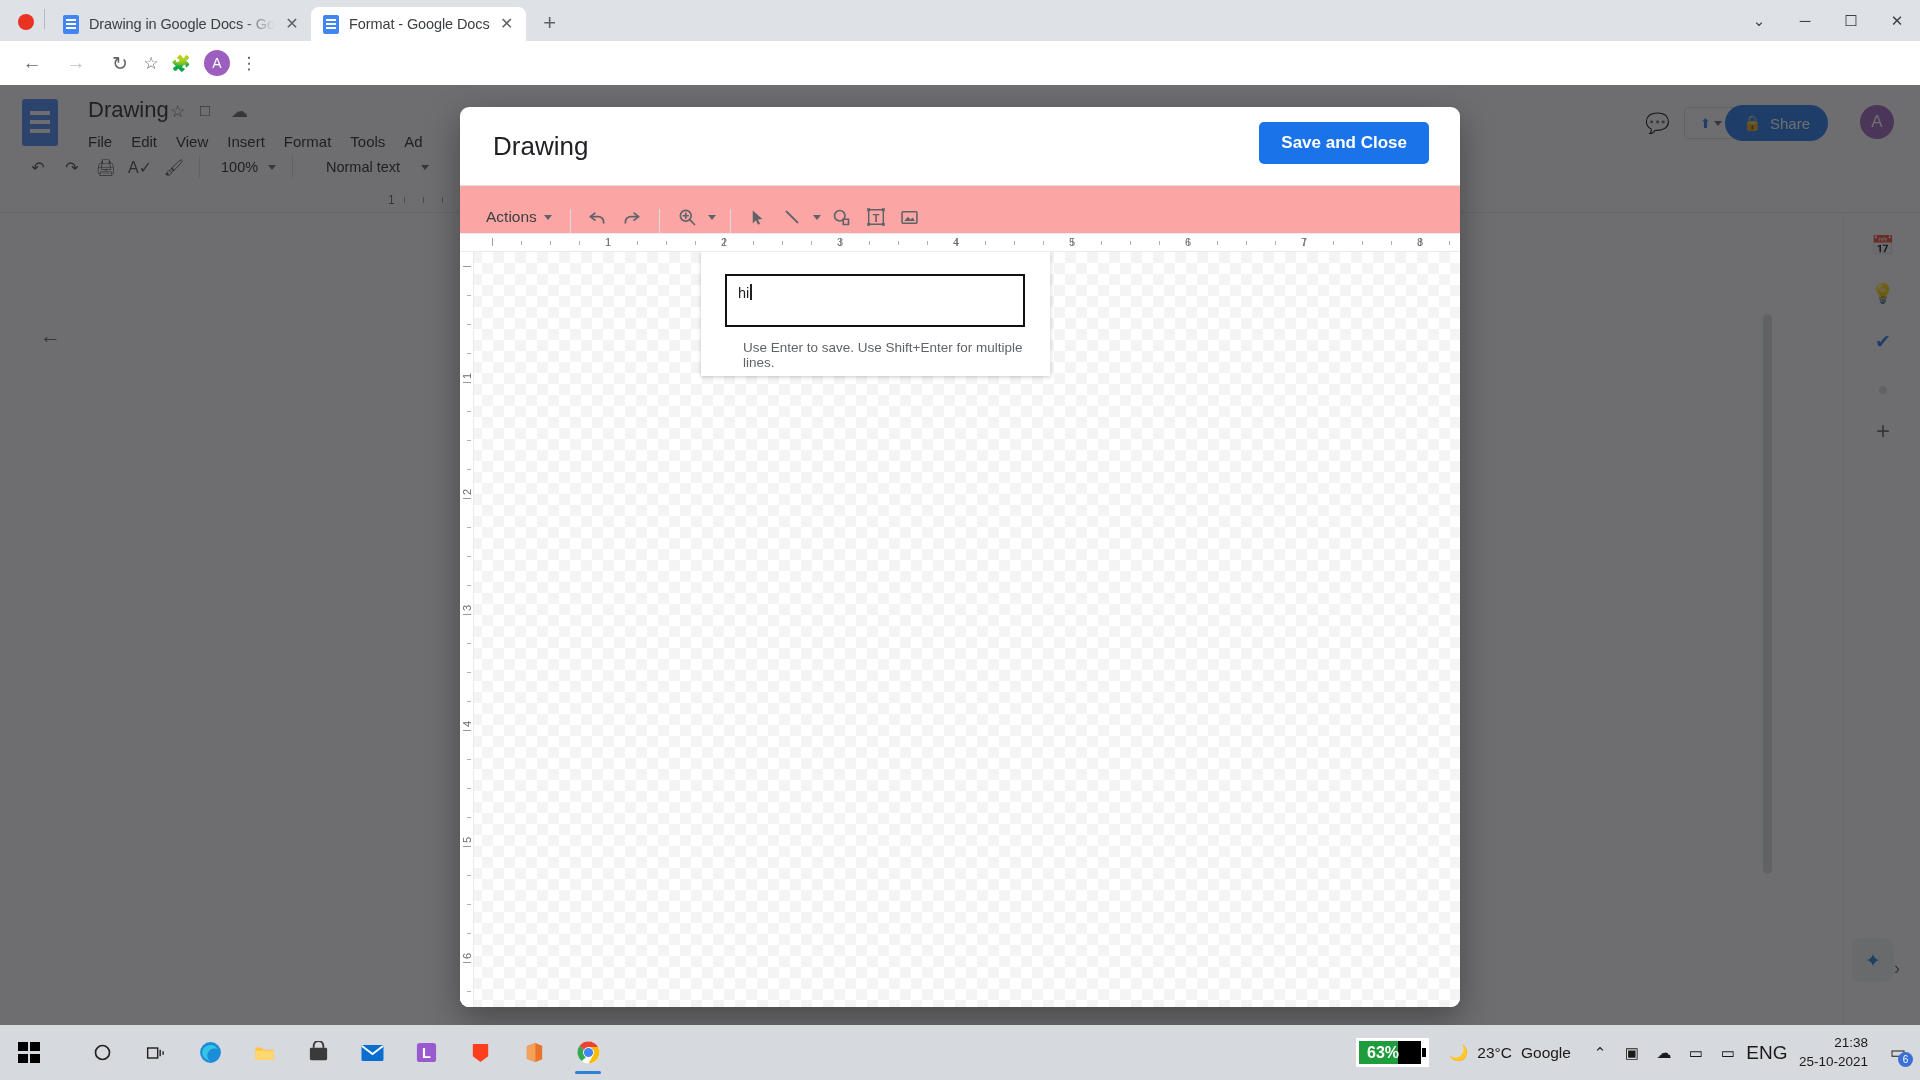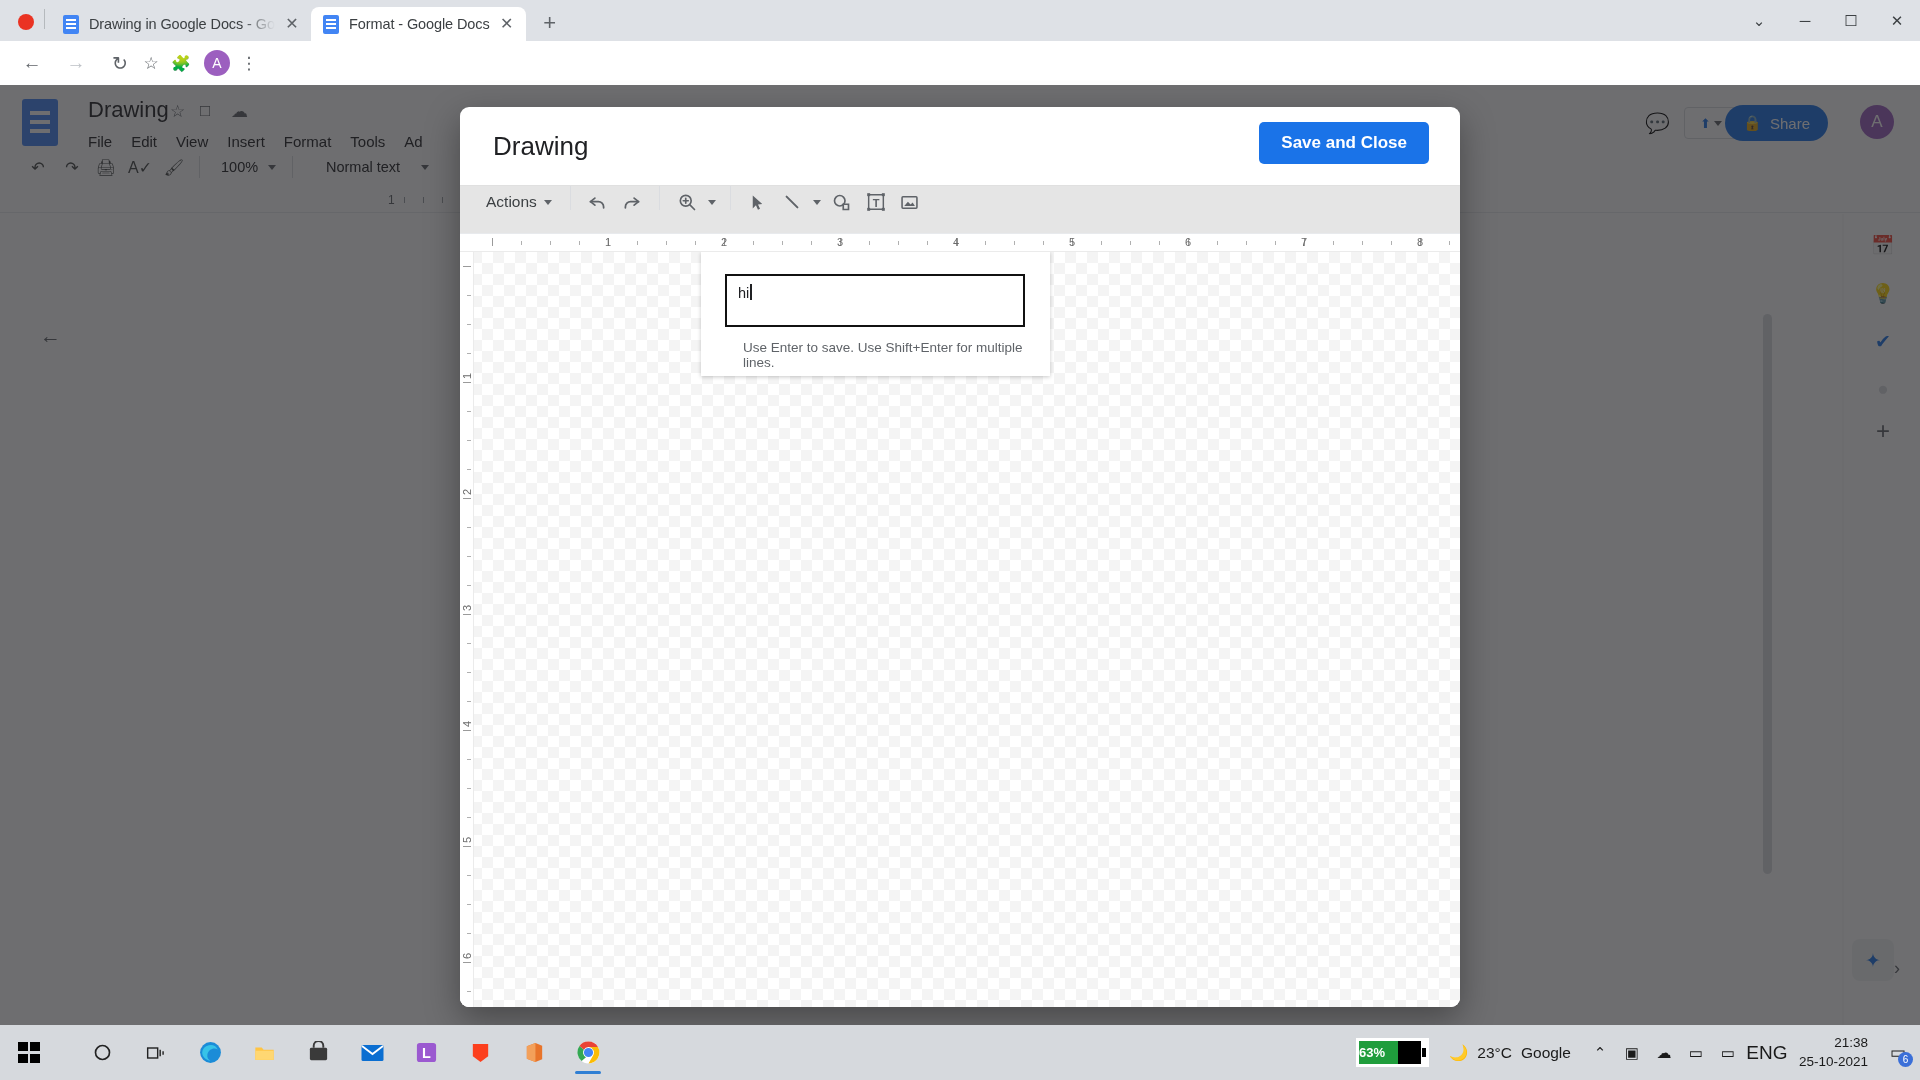--- a/index.html
+++ b/index.html
@@ -288,22 +288,22 @@
     height: 42px; padding: 0 22px;
     background: #1a73e8; color: #ffffff;
     border-radius: 5px; border: none;
     font-family: "Liberation Sans", sans-serif;
     font-size: 17px; font-weight: 700;
     display: flex; align-items: center; justify-content: center;
   }
   
   #dlg-toolbar {
     position: relative; height: 48px; width: 100%;
-    display: flex; align-items: flex-start; padding-left: 18px;
-    border-bottom: 1px solid #e8eaed; background: #e5e5e5;
+    display: flex; align-items: flex-end; padding-left: 18px;
+    border-bottom: 1px solid #e8eaed; background: #fca5a5;
   }
   #actions-menu {
     display: flex; align-items: center; gap: 7px;
     font-size: 15.5px; color: #3c4043; padding: 0 8px; height: 32px;
   }
   .caret { width: 0; height: 0; border-left: 4px solid transparent;
            border-right: 4px solid transparent; border-top: 5px solid #5f6368; }
   .dtb-sep { width: 1px; height: 24px; background: #dadce0; margin: 0 10px; }
   .dtb-btn {
     width: 34px; height: 32px; display: flex;
@@ -410,22 +410,22 @@
   }
   #battery-body {
     width: 62px; height: 23px; background: #000000; position: relative;
     display: flex; align-items: center;
   }
   #battery-fill {
     position: absolute; left: 0; top: 0; bottom: 0; width: 58%;
     background: #1f9d3c;
   }
   #battery-pct {
-    position: relative; z-index: 2; color: #ffffff; font-size: 13px;
-    font-weight: 600; 
+    position: relative; z-index: 2; color: #ffffff; font-size: 16px;
+    font-weight: 600; padding-left: 8px;
   }
   #battery-tip {
     width: 4px; height: 9px; background: #000000; margin-left: 1px;
   }
   #weather {
     display: flex; align-items: center; gap: 9px; padding: 0 12px;
     font-size: 15.5px; color: #1a1a1a;
   }
   .tray-icon {
     width: 30px; height: 40px; display: flex;

